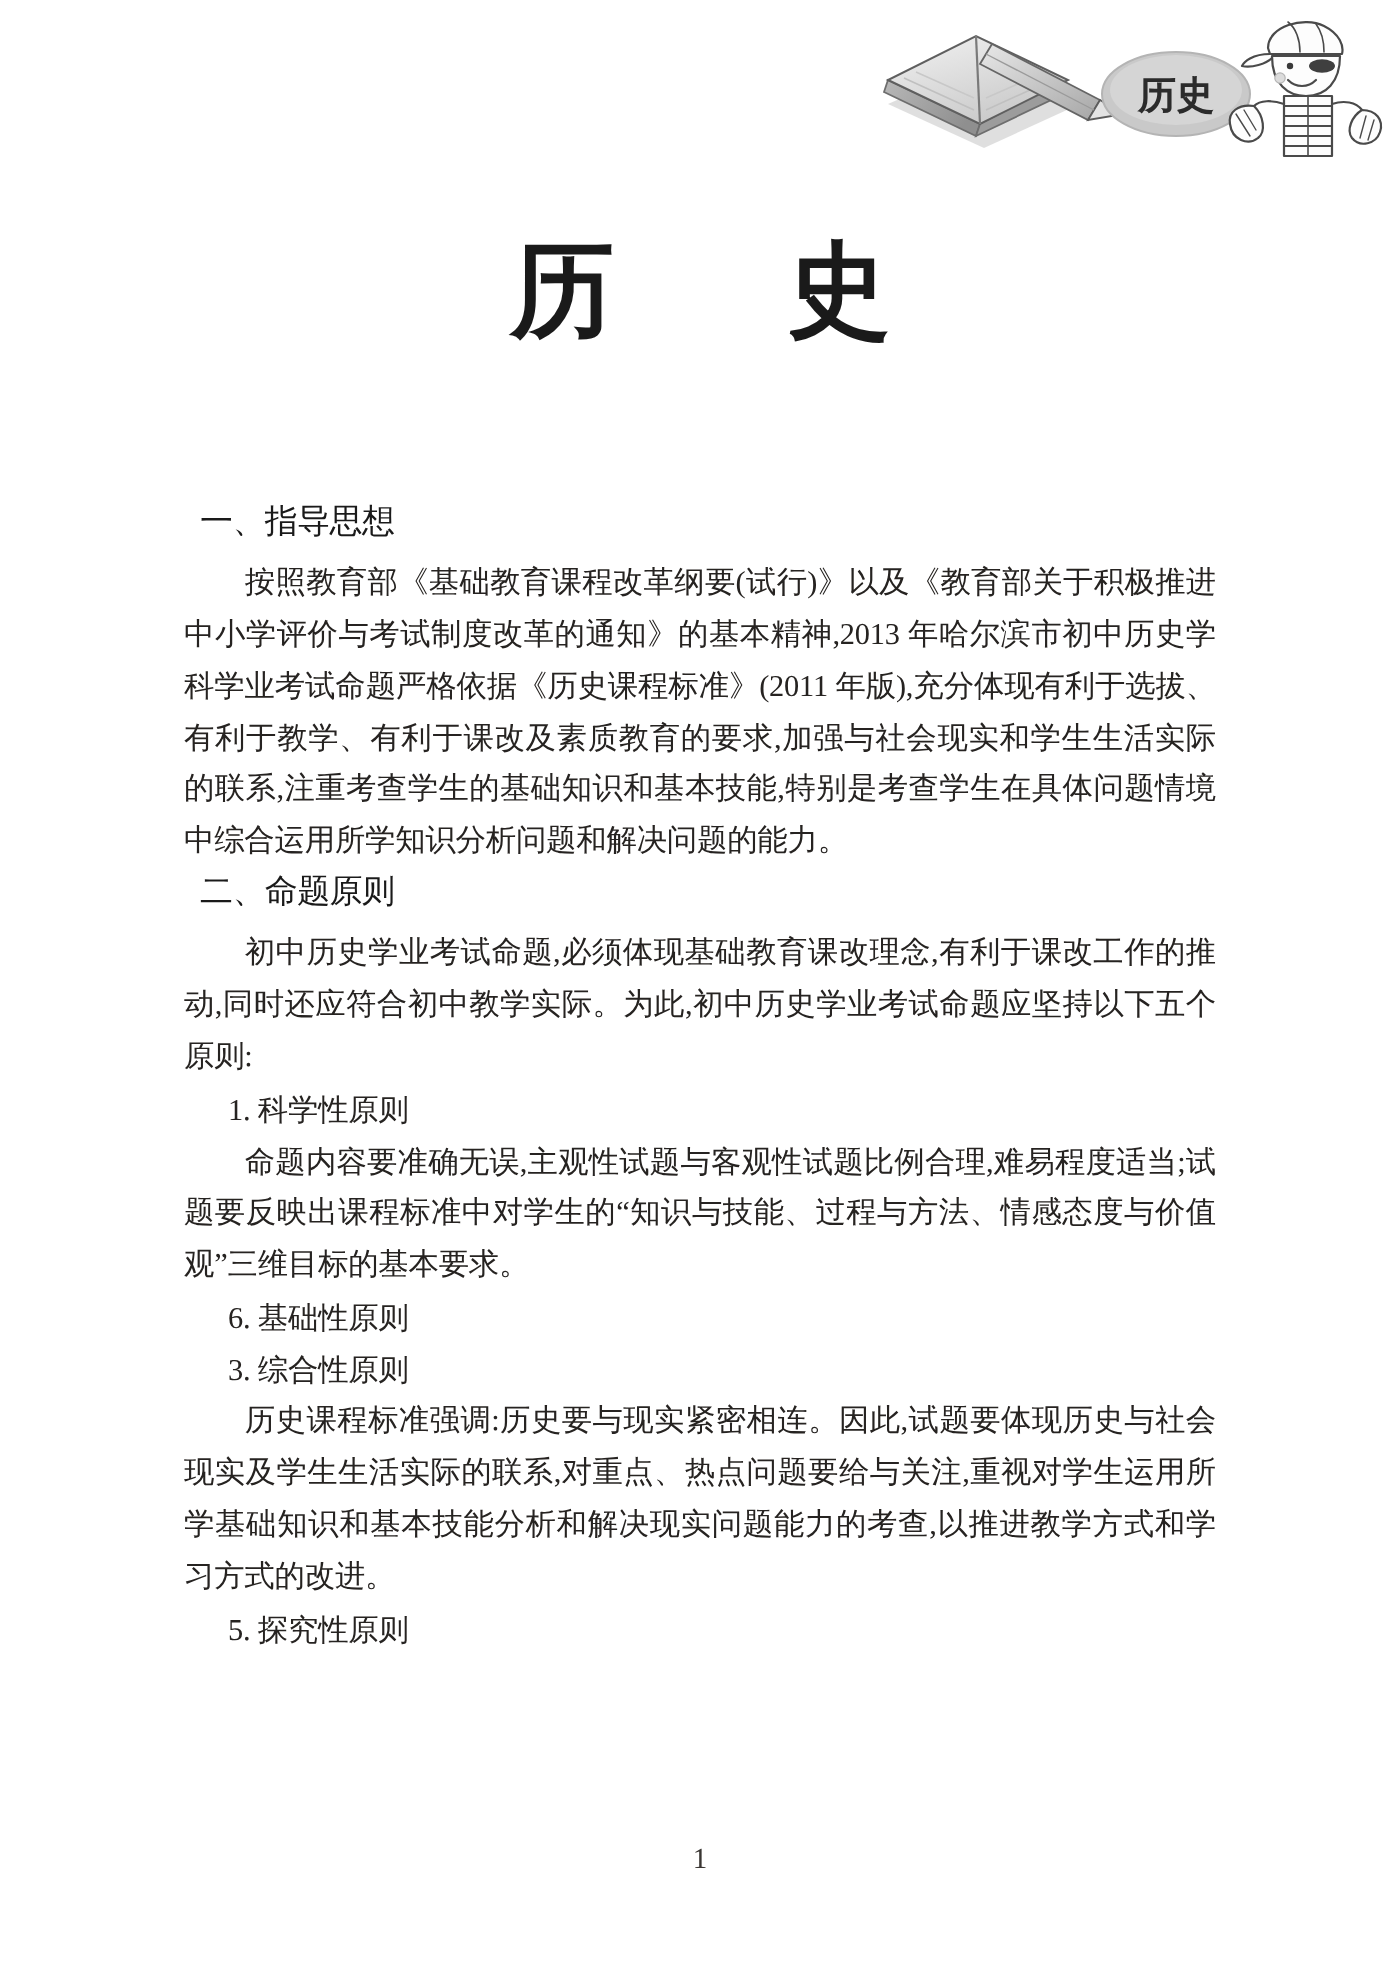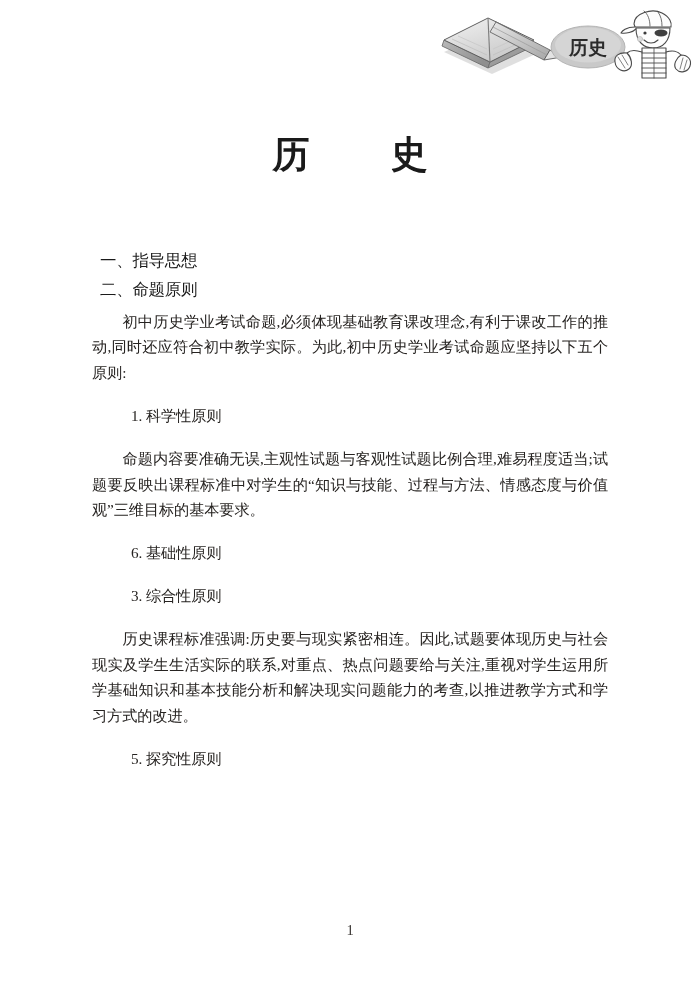--- a/index.html
+++ b/index.html
@@ -22,27 +22,27 @@
     top: 0;
     left: 430px;
     width: 270px;
     height: 92px;
     text-align: center;
   }
 
   
   .page-title {
     position: absolute;
-    top: 136px;
+    top: 120px;
     left: 0;
     width: 700px;
     text-align: center;
     font-family: "DejaVu Sans", "Liberation Sans", sans-serif;
     font-weight: bold;
-    font-size: 37px;
+    font-size: 52px;
     letter-spacing: 34px;
     text-indent: 34px;
     color: #1a1a1a;
     line-height: 1;
   }
 
   
   .content {
     position: absolute;
     top: 250px;
@@ -68,21 +68,21 @@
     text-justify: inter-ideograph;
     text-indent: 2em;
     margin: 0 0 1px 0;
     color: #262321;
     letter-spacing: -0.1px;
   }
 
   .sub-heading {
     font-size: 15.2px;
     line-height: 25.8px;
-    margin: 17px;
+    margin: 0;
     text-indent: 1.45em;
     color: #262321;
     letter-spacing: -0.1px;
   }
 
   .page-number {
     position: absolute;
     top: 922px;
     left: 0;
     width: 700px;
@@ -171,20 +171,21 @@
       <path d="M257 60 L254 70" stroke-width="0.7"></path>
     </g>
   </svg>
 </div>
 
 <div class="page-title">历 史</div>
 
 <div class="content">
 
   <h2 class="section-heading">一、指导思想</h2>
+  <p class="para">按照教育部《基础教育课程改革纲要(试行)》以及《教育部关于积极推进中小学评价与考试制度改革的通知》的基本精神,2013 年哈尔滨市初中历史学科学业考试命题严格依据《历史课程标准》(2011 年版),充分体现有利于选拔、有利于教学、有利于课改及素质教育的要求,加强与社会现实和学生生活实际的联系,注重考查学生的基础知识和基本技能,特别是考查学生在具体问题情境中综合运用所学知识分析问题和解决问题的能力。</p>
 
   <h2 class="section-heading spaced-top">二、命题原则</h2>
   <p class="para">初中历史学业考试命题,必须体现基础教育课改理念,有利于课改工作的推动,同时还应符合初中教学实际。为此,初中历史学业考试命题应坚持以下五个原则:</p>
 
   <p class="sub-heading">1. 科学性原则</p>
   <p class="para">命题内容要准确无误,主观性试题与客观性试题比例合理,难易程度适当;试题要反映出课程标准中对学生的“知识与技能、过程与方法、情感态度与价值观”三维目标的基本要求。</p>
 
   <p class="sub-heading">6. 基础性原则</p>
 
   <p class="sub-heading">3. 综合性原则</p>

